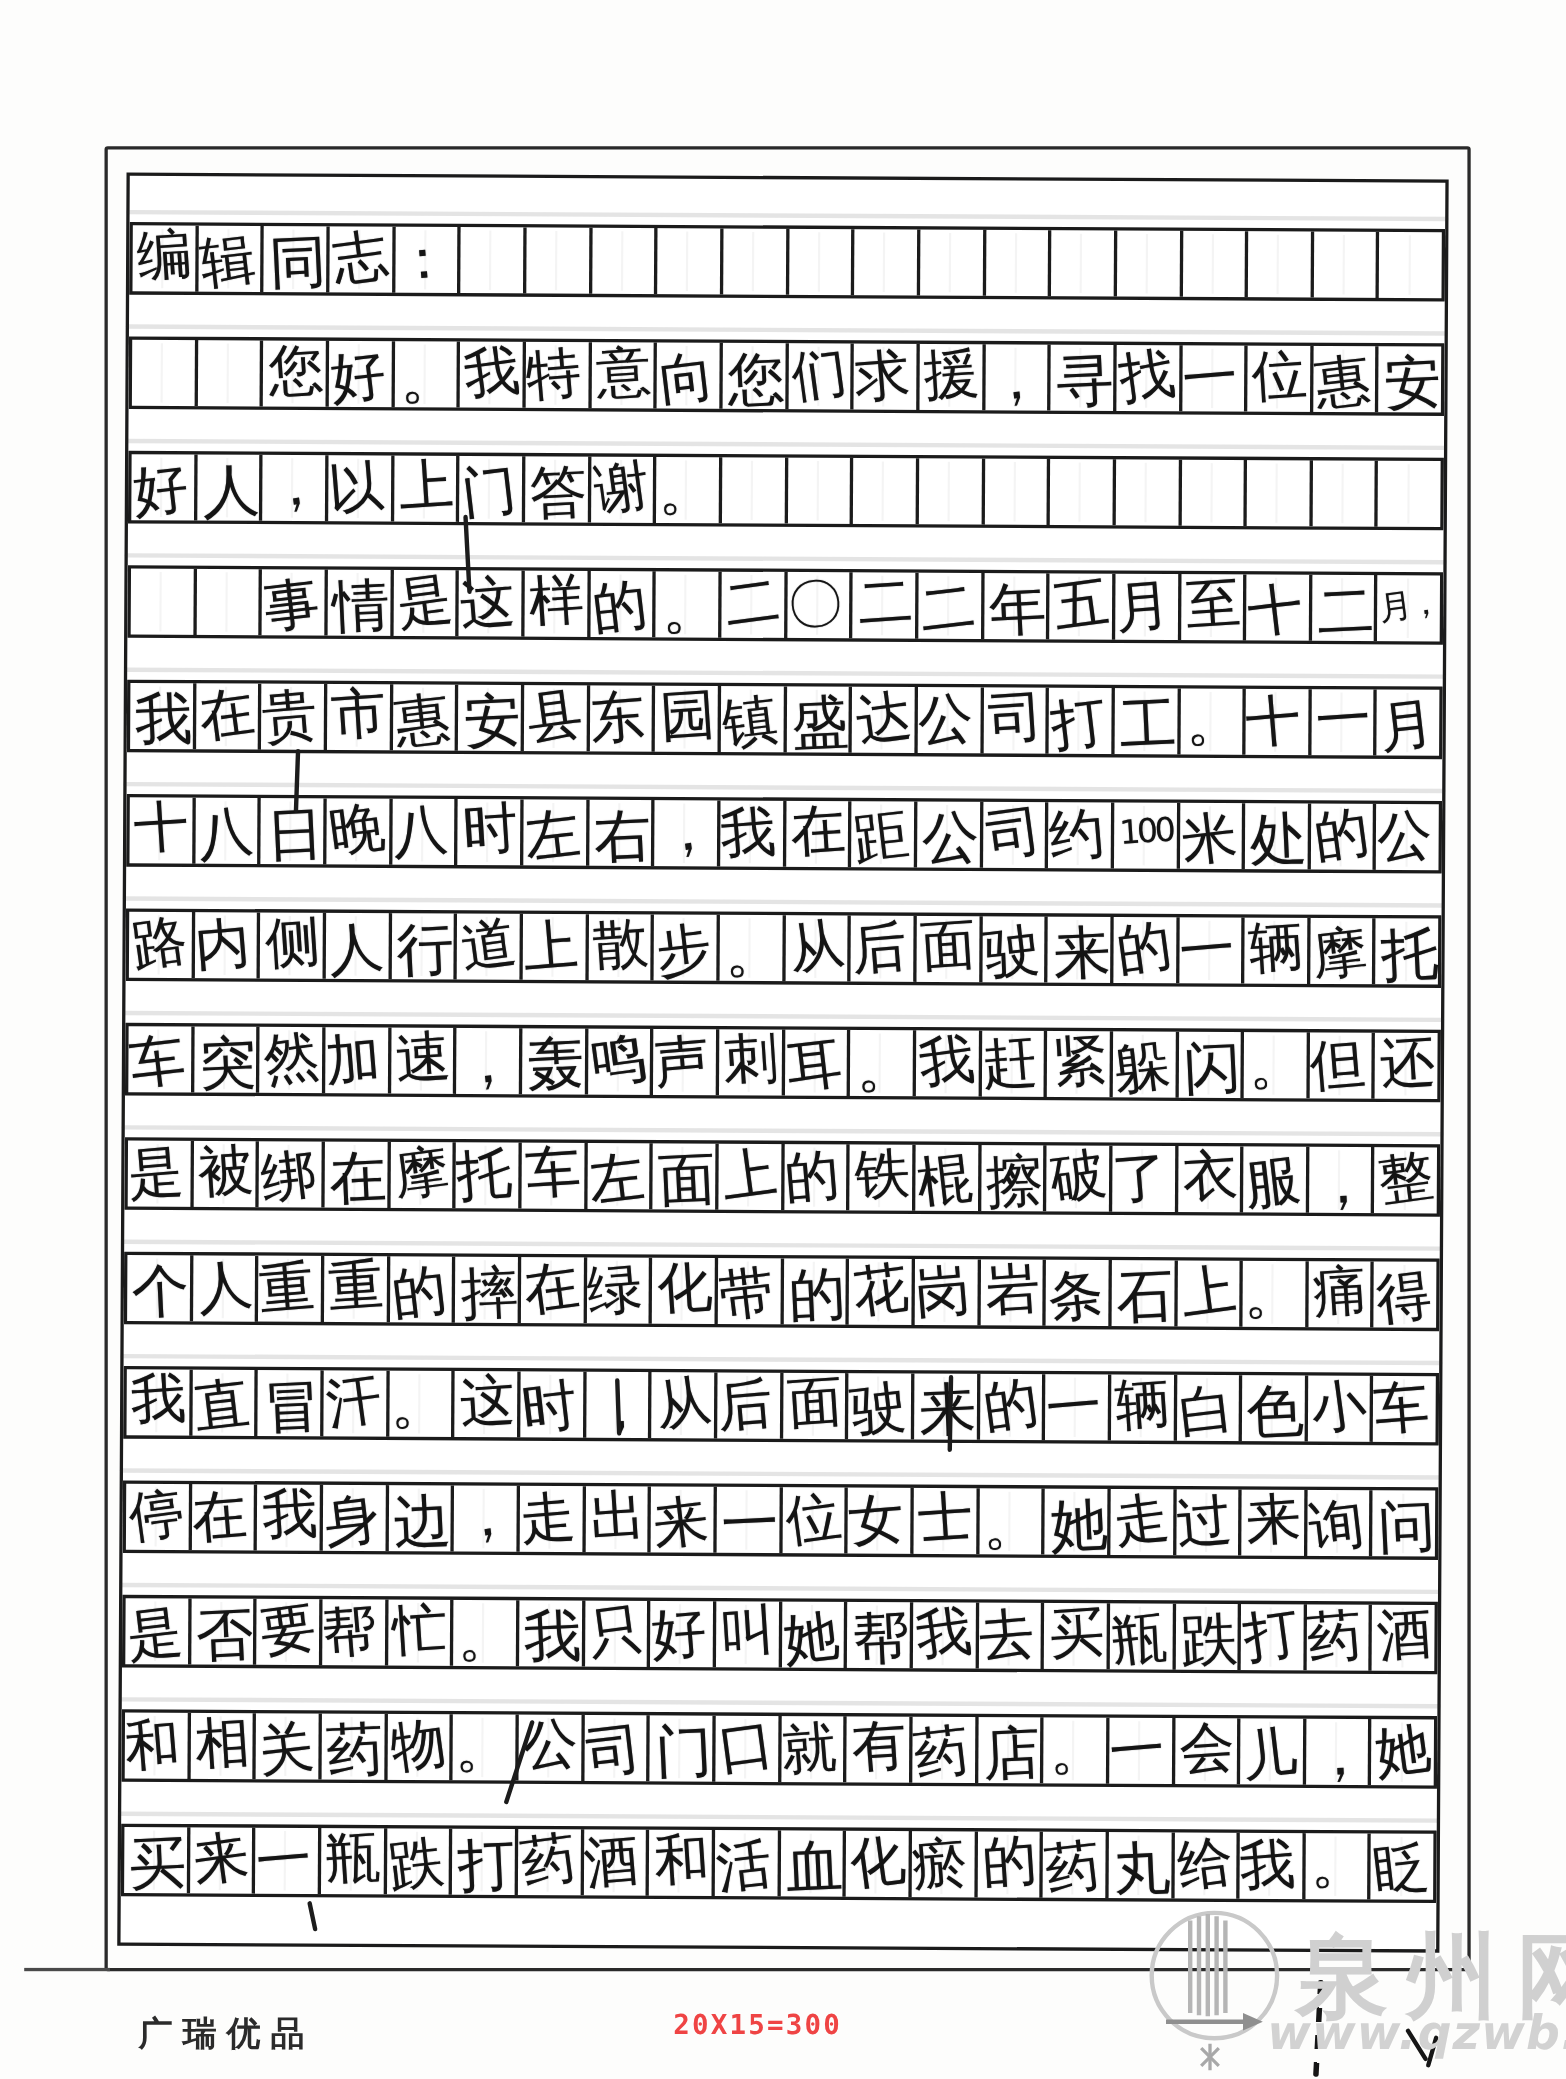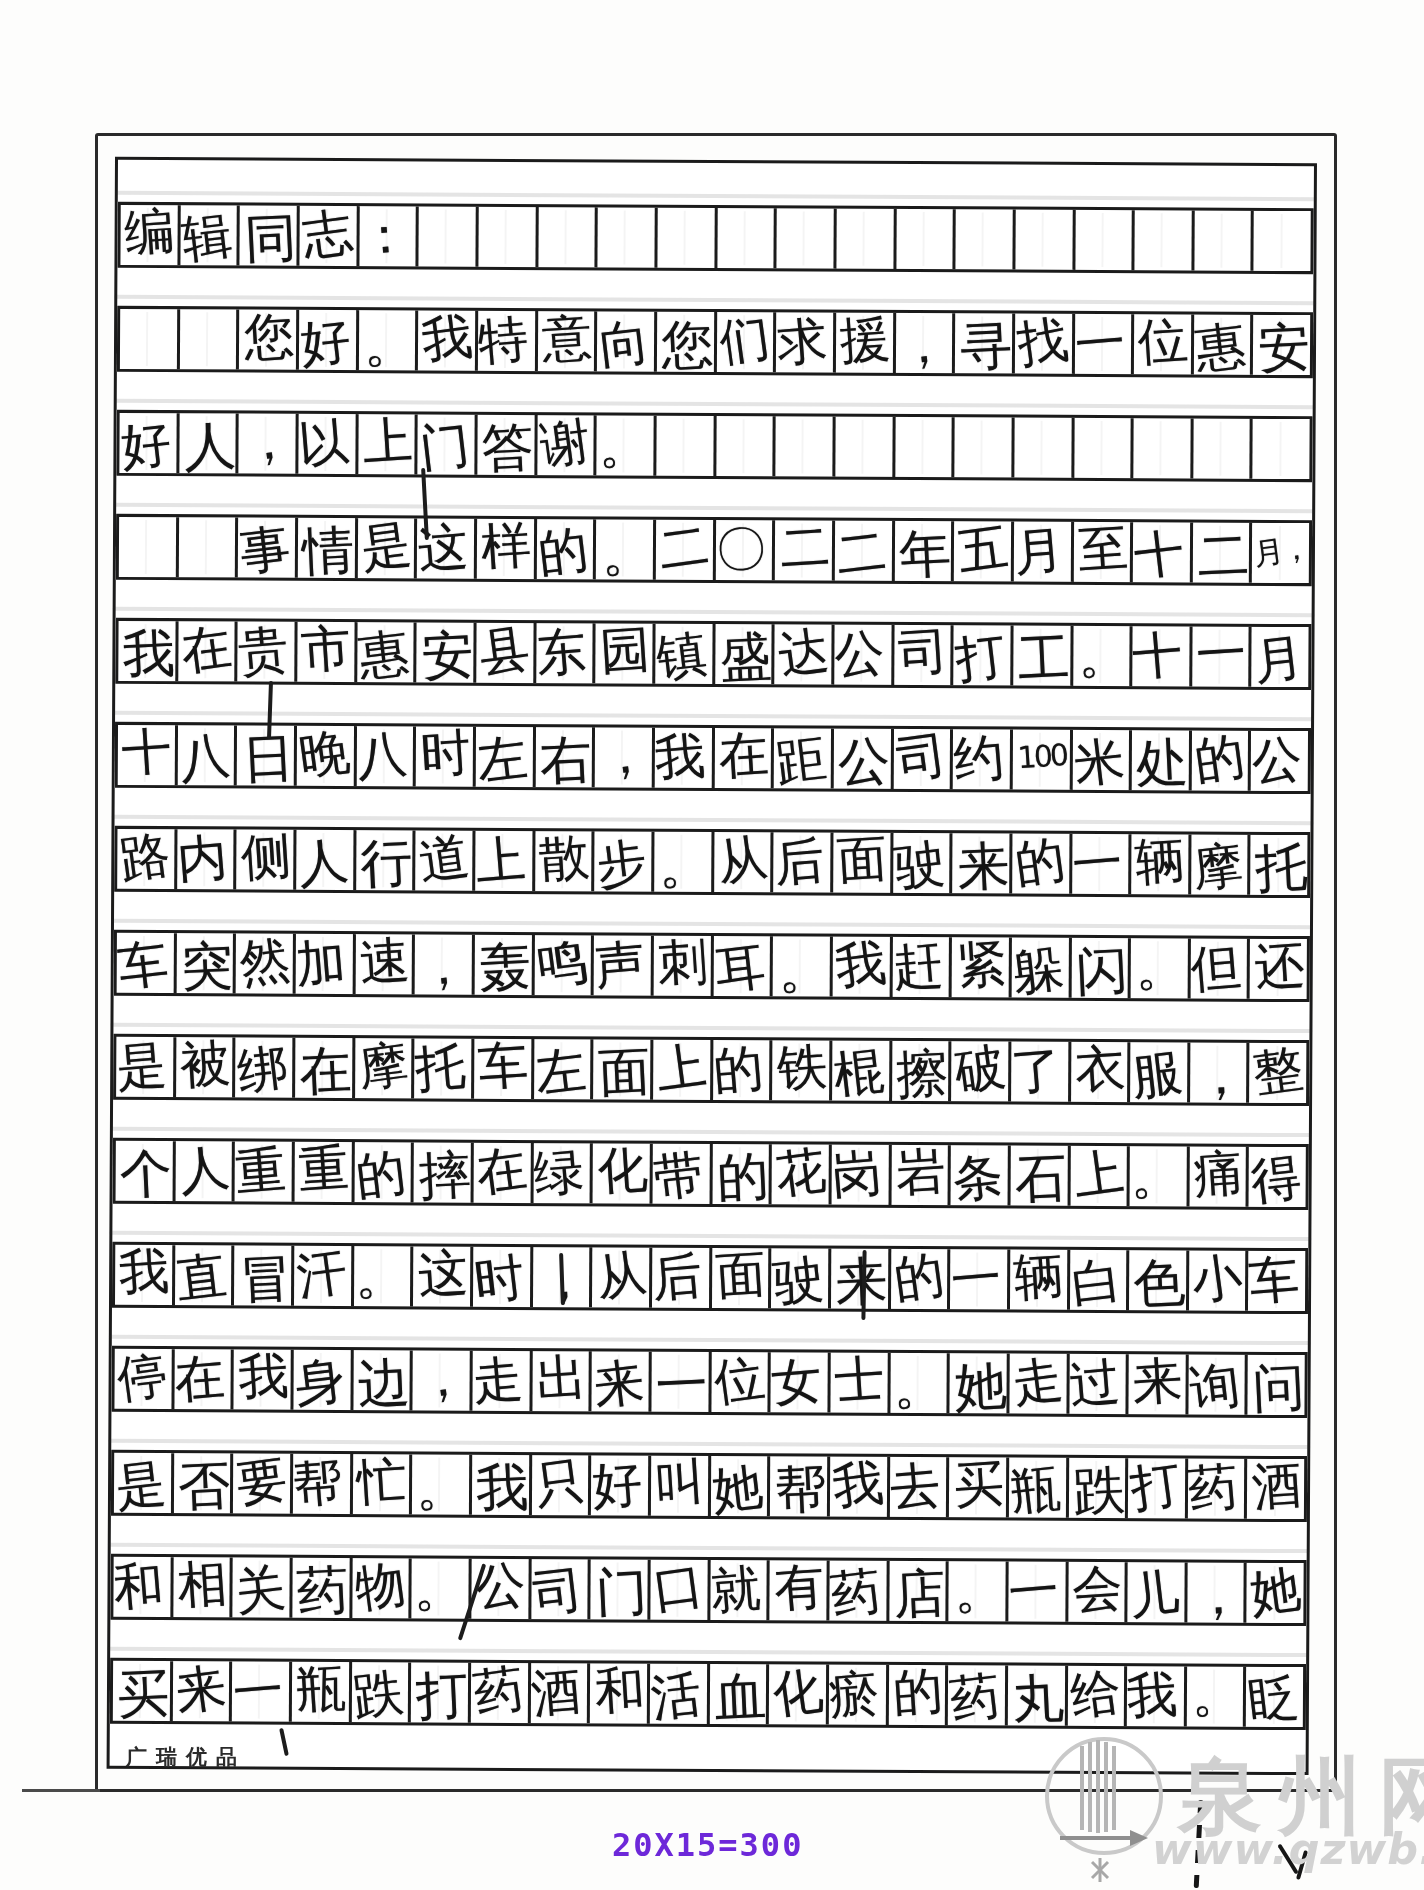--- a/index.html
+++ b/index.html
@@ -45,23 +45,23 @@
   .t4{left:560px;top:1253px;height:52px;transform:rotate(-2deg);}
   .t5{left:470px;top:1562px;height:80px;transform:rotate(18deg);}
   .t6{left:282px;top:1728px;height:28px;transform:rotate(-12deg);}
   .t7{left:1196px;top:1800px;height:88px;width:5px;background:none;
       background-image:repeating-linear-gradient(180deg,#161616 0 13px,transparent 13px 25px);
       transform:rotate(3deg);}
   .t8{left:1286px;top:1842px;height:34px;transform:rotate(-32deg);background:#161616;}
   .t9{left:1300px;top:1850px;height:30px;transform:rotate(16deg);background:#161616;}
 
   
-  .brand{position:absolute;left:126px;top:1743px;font-size:21px;font-weight:700;color:#2b2b2b;
+  .brand{position:absolute;left:126px;top:1828px;font-size:31px;font-weight:700;color:#2b2b2b;
     letter-spacing:9px;white-space:nowrap;}
-  .spec{position:absolute;left:612px;top:1826px;font-size:32px;font-weight:700;color:#6d28d9;
+  .spec{position:absolute;left:612px;top:1826px;font-size:25px;font-weight:700;color:#ef4444;
     font-family:"DejaVu Sans Mono",monospace;letter-spacing:2px;white-space:nowrap;text-align:center;}
 
   
   .wm-name{position:absolute;left:1178px;top:1740px;font-size:84px;font-weight:700;color:#d0d0d0;
     letter-spacing:16px;white-space:nowrap;z-index:1;}
   .wm-url{position:absolute;left:1152px;top:1824px;font-size:43px;font-style:italic;font-weight:700;
     color:#d2d2d2;letter-spacing:1px;white-space:nowrap;z-index:1;}
   .wm-logo{position:absolute;left:1042px;top:1734px;z-index:1;}
 </style>
 </head>

